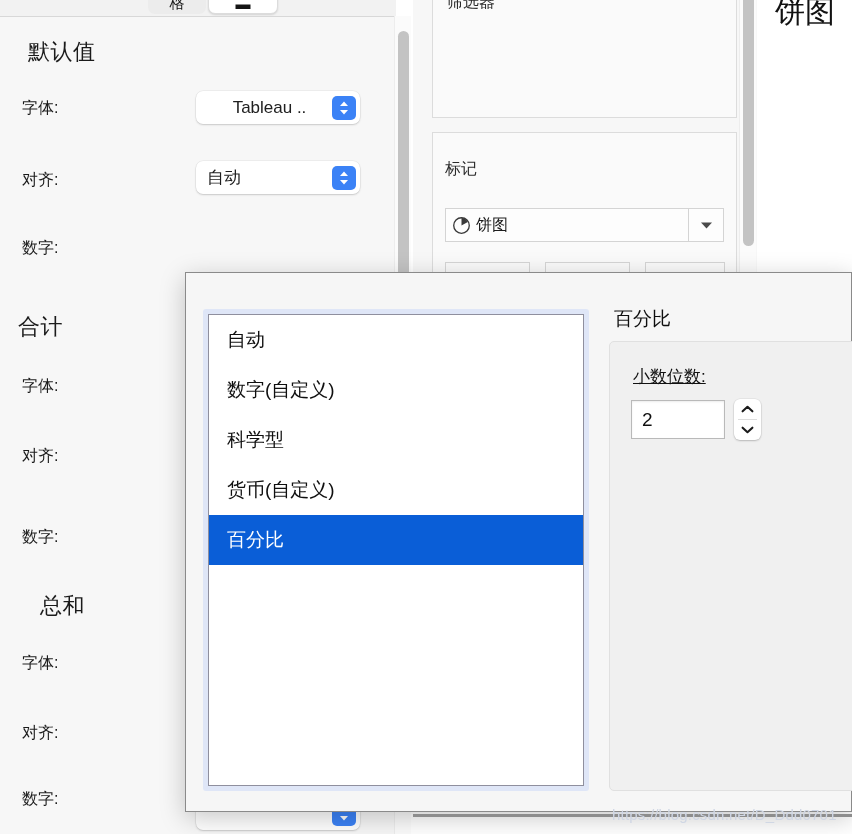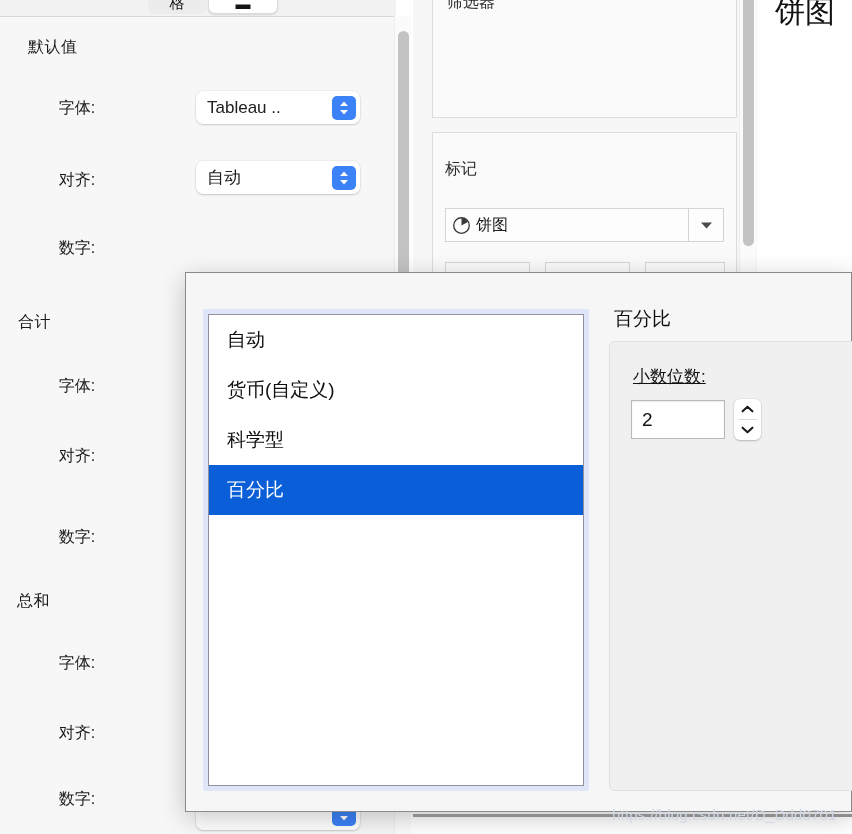--- a/index.html
+++ b/index.html
@@ -54,29 +54,29 @@
   .seg-tab.active {
     background: #ffffff;
     border: 1px solid #dcdcdc;
     box-shadow: 0 1px 2px rgba(0,0,0,.13);
   }
   .seg-tab-1 { left: 148px; width: 58px; }
   .seg-tab-2 { left: 208px; width: 70px; }
 
   .section-title {
     position: absolute;
+    font-size: 22px;
+    color: #1b1b1b;
+    letter-spacing: .5px;
+  }
+  .field-label {
+    position: absolute;
     font-size: 16px;
     color: #1b1b1b;
-    letter-spacing: .5px;
-  }
-  .field-label {
-    position: absolute;
-    font-size: 16px;
-    color: #1b1b1b;
-    text-align: center;
+    text-align: left;
     width: 110px;
   }
 
   
   .popup-btn {
     position: absolute;
     height: 33px;
     background: #ffffff;
     border-radius: 7px;
     box-shadow: 0 1px 2px rgba(0,0,0,.16), 0 0 0 .5px rgba(0,0,0,.07);
@@ -317,21 +317,21 @@
       <span>格</span>
     </div>
     <div class="seg-tab seg-tab-2 active">
       <span>▬</span>
     </div>
   </div>
 
   <div class="section-title" style="left:28px; top:37px;">默认值</div>
 
   <div class="field-label" style="left:22px; top:98px;">字体:</div>
-  <div class="popup-btn" style="left:196px; top:91px; width:164px;">
+  <div class="popup-btn" style="left:196px; top:91px; width:164px;text-align:center;">
     <span class="pb-text">Tableau ..</span>
     <span class="pb-stepper">
       <svg width="14" height="18" viewBox="0 0 14 18">
           <path d="M7 2.5 L11 7 L3 7 Z" fill="#fff"></path>
           <path d="M7 15.5 L3 11 L11 11 Z" fill="#fff"></path>
         </svg>
     </span>
   </div>
 
   <div class="field-label" style="left:22px; top:170px;">对齐:</div>
@@ -345,21 +345,21 @@
     </span>
   </div>
 
   <div class="field-label" style="left:22px; top:238px;">数字:</div>
 
   <div class="section-title" style="left:18px; top:312px;">合计</div>
   <div class="field-label" style="left:22px; top:376px;">字体:</div>
   <div class="field-label" style="left:22px; top:446px;">对齐:</div>
   <div class="field-label" style="left:22px; top:527px;">数字:</div>
 
-  <div class="section-title" style="left:17px; top:591px;">总和</div>
+  <div class="section-title" style="left:40px; top:591px;">总和</div>
   <div class="field-label" style="left:22px; top:653px;">字体:</div>
   <div class="field-label" style="left:22px; top:723px;">对齐:</div>
   <div class="field-label" style="left:22px; top:789px;">数字:</div>
 
   <div class="popup-btn" style="left:196px; top:797px; width:164px; height:33px;">
     <span class="pb-text"></span>
     <span class="pb-stepper">
       <svg width="14" height="18" viewBox="0 0 14 18">
           <path d="M7 2.5 L11 7 L3 7 Z" fill="#fff"></path>
           <path d="M7 15.5 L3 11 L11 11 Z" fill="#fff"></path>
@@ -409,24 +409,27 @@
   </div>
 
   <div class="dialog">
 
     <div class="listbox-outer">
       <div class="listbox">
         <div class="list-item">
           <span>自动</span>
         </div>
         <div class="list-item">
-          <span>货币(自定义)</span>
+          <span>数字(自定义)</span>
         </div>
         <div class="list-item">
           <span>科学型</span>
+        </div>
+        <div class="list-item">
+          <span>货币(自定义)</span>
         </div>
         <div class="list-item selected">
           <span>百分比</span>
         </div>
       </div>
     </div>
 
     <div class="detail-title">百分比</div>
 
     <div class="detail-box">

